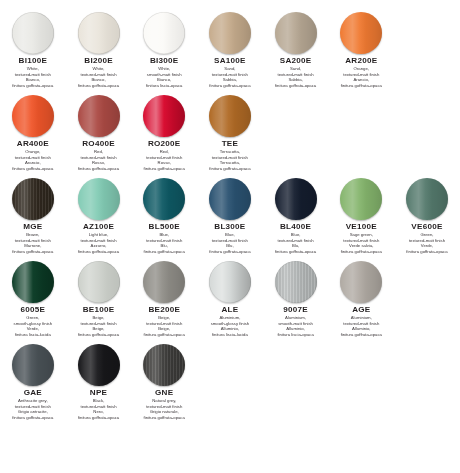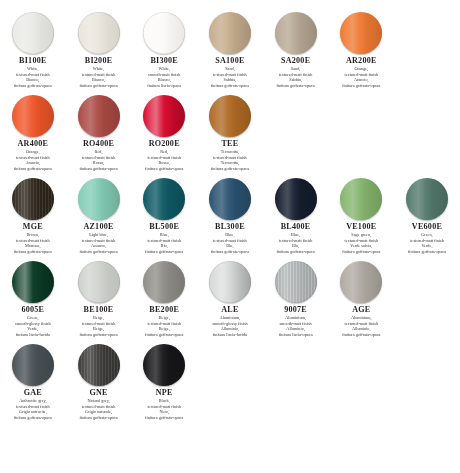--- a/index.html
+++ b/index.html
@@ -11,21 +11,20 @@
     width: 460px;
     height: 473px;
     font-family: "Liberation Sans", sans-serif;
     color: #231f20;
     overflow: hidden;
   }
   #sheet {
     width: 460px;
     padding-top: 11px;
     box-sizing: border-box;
-    font-family: Liberation Serif, serif;
   }
   .row {
     display: flex;
     width: 460px;
   }
   .cell {
     width: 65.7px;
     display: flex;
     flex-direction: column;
     align-items: center;
@@ -408,39 +407,39 @@
         <div class="code">GAE</div>
         <div class="desc">
           <div>Anthracite grey,</div>
           <div>textured-matt finish</div>
           <div>Grigio antracite,</div>
           <div>finitura goffrata-opaca</div>
         </div>
       </div>
       <div class="cell">
         <div class="swatch-wrap">
+          <div class="swatch " style="background: rgb(23, 23, 26);"></div>
+        </div>
+        <div class="code">NPE</div>
+        <div class="desc">
+          <div>Black,</div>
+          <div>textured-matt finish</div>
+          <div>Nero,</div>
+          <div>finitura goffrata-opaca</div>
+        </div>
+      </div>
+      <div class="cell">
+        <div class="swatch-wrap">
           <div class="swatch brushed" style="background: rgb(64, 63, 61);"></div>
         </div>
         <div class="code">GNE</div>
         <div class="desc">
           <div>Natural grey,</div>
           <div>textured-matt finish</div>
           <div>Grigio naturale,</div>
-          <div>finitura goffrata-opaca</div>
-        </div>
-      </div>
-      <div class="cell">
-        <div class="swatch-wrap">
-          <div class="swatch " style="background: rgb(23, 23, 26);"></div>
-        </div>
-        <div class="code">NPE</div>
-        <div class="desc">
-          <div>Black,</div>
-          <div>textured-matt finish</div>
-          <div>Nero,</div>
           <div>finitura goffrata-opaca</div>
         </div>
       </div>
       <div class="cell empty"></div>
       <div class="cell empty"></div>
       <div class="cell empty"></div>
       <div class="cell empty"></div>
     </div>
   </div>
 

